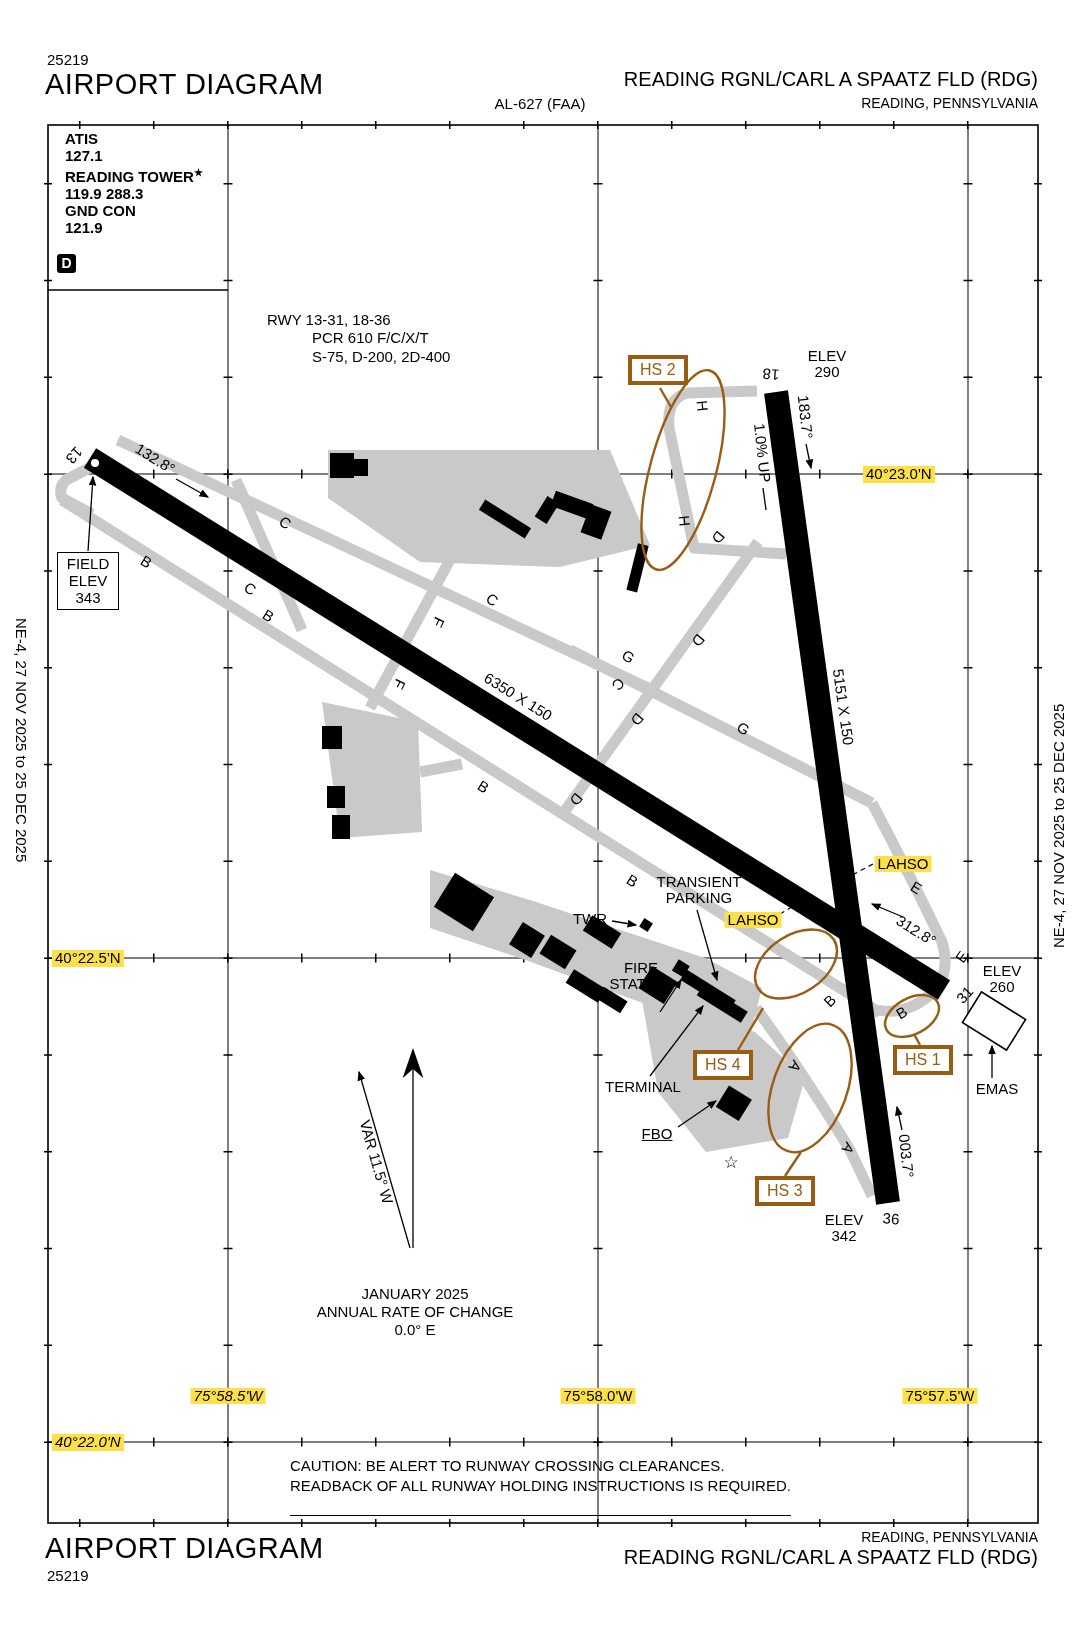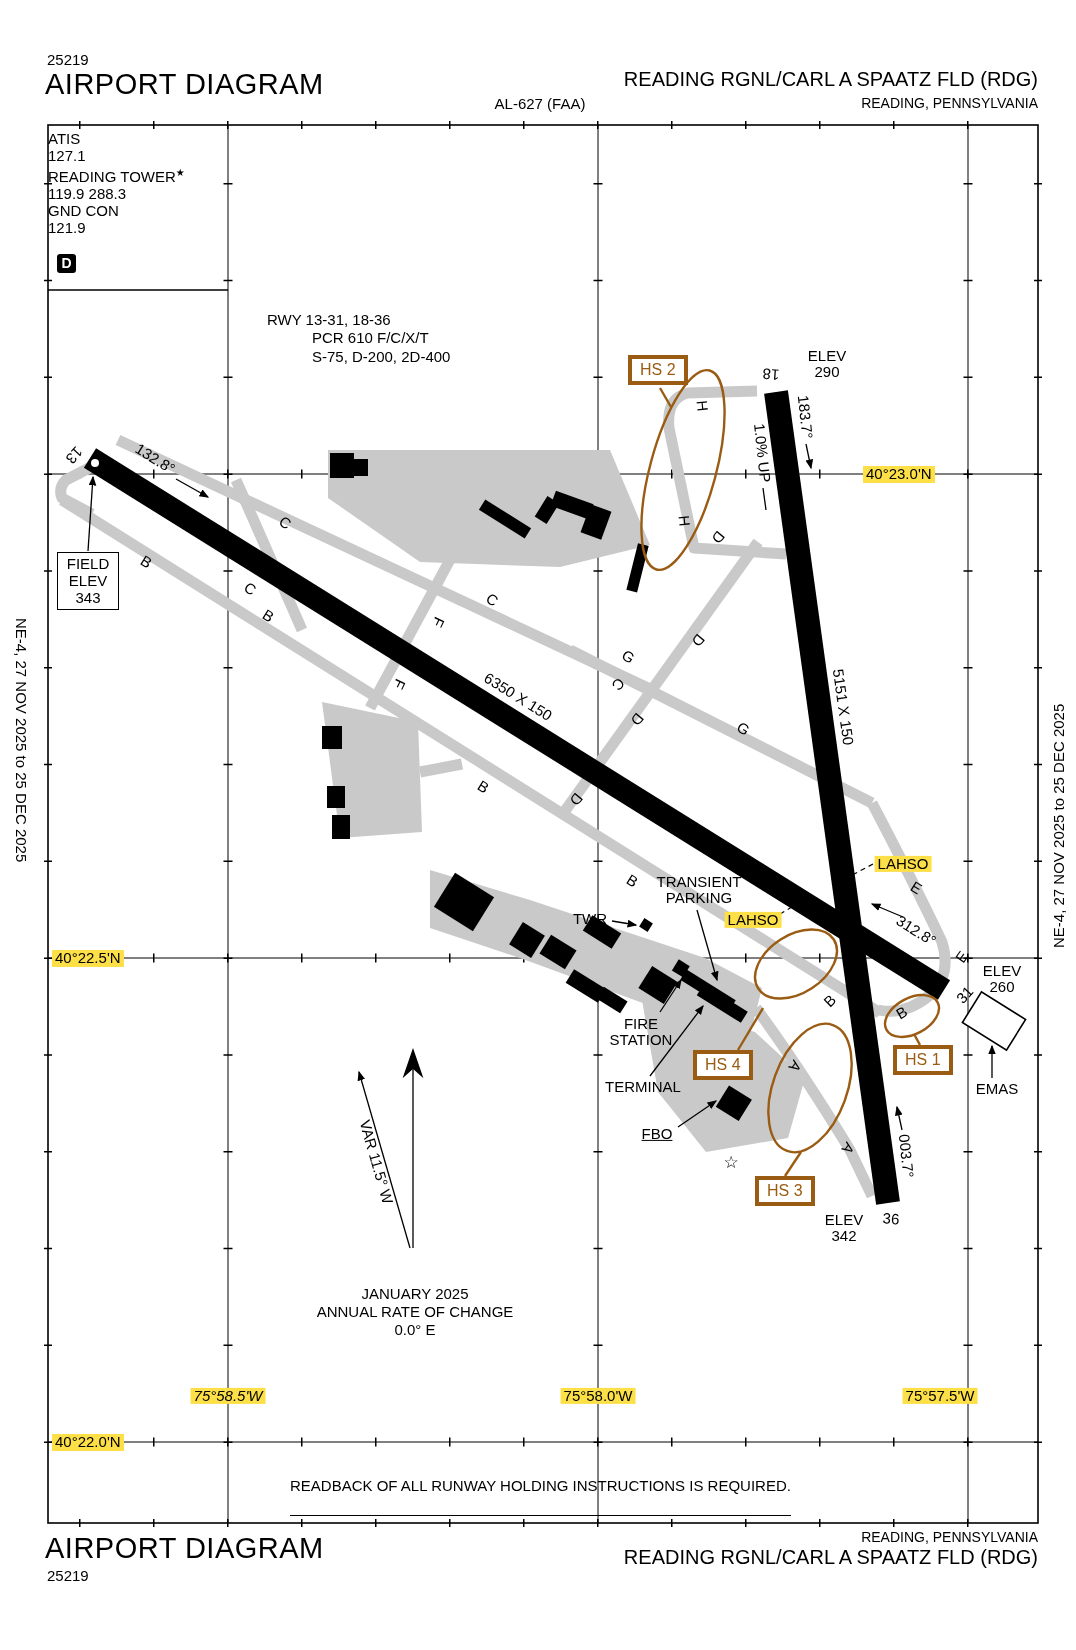--- a/index.html
+++ b/index.html
@@ -12,21 +12,21 @@
   .pl{position:absolute;font-size:15px;line-height:1.12;white-space:nowrap;}
   .wbg{background:#fde047;padding:0 3px;}
   .ctr{text-align:center;}
   .hsbox{position:absolute;border:4px solid var(--brown);color:var(--brown);
          background:#fff;font-size:16px;line-height:1;padding:3px 8px;white-space:nowrap;}
   .fieldbox{position:absolute;border:1.6px solid #000;background:#fff;text-align:center;
             font-size:15px;line-height:1.12;padding:3px 6px;}
   .big{font-size:29px;letter-spacing:0.5px;}
   .apt{font-size:20px;}
   .city{font-size:14px;}
-  .commbox{position:absolute;left:48px;top:130px;font-size:15px;line-height:17px;}
+  .commbox{position:absolute;left:65px;top:130px;font-size:15px;line-height:17px;font-weight:bold;}
   .dbox{position:absolute;left:57px;top:254px;width:19px;height:19px;background:#000;
         color:#fff;border-radius:3px;font-weight:bold;font-size:14px;text-align:center;
         line-height:19px;}
   .star{font-size:10px;vertical-align:super;}
   .marginnote{position:absolute;font-size:15px;white-space:nowrap;transform-origin:0 0;}
   .underl{border-bottom:1.6px solid #000;padding-bottom:20px;}
   .beacon{position:absolute;font-size:17px;transform:translate(-50%,-50%);}
 </style>
 </head>
 <body>
@@ -214,37 +214,37 @@
   <div class="lbl" style="left:518px;top:697px;transform:translate(-50%,-50%) rotate(32deg);">6350 X 150</div>
   <div class="lbl" style="left:843px;top:707px;transform:translate(-50%,-50%) rotate(82deg);">5151 X 150</div>
 
   <div class="lbl wbg" style="left:903px;top:864px;">LAHSO</div>
   <div class="lbl wbg" style="left:753px;top:920px;">LAHSO</div>
   <div class="lbl" style="left:590px;top:919px;">TWR</div>
   <div class="lbl ctr" style="left:699px;top:890px;">
     <div>TRANSIENT</div>
     <div>PARKING</div>
   </div>
-  <div class="lbl ctr" style="left:641px;top:1032px;">
+  <div class="lbl ctr" style="left:641px;top:976px;">
     <div>FIRE</div>
     <div>STATION</div>
   </div>
   <div class="lbl" style="left:643px;top:1087px;">TERMINAL</div>
   <div class="lbl" style="left:657px;top:1134px;text-decoration:underline;">FBO</div>
   <div class="lbl" style="left:997px;top:1089px;">EMAS</div>
   <div class="beacon" style="left:731px;top:1162px;">☆</div>
 
   <div class="lbl" style="left:376px;top:1162px;transform:translate(-50%,-50%) rotate(74deg);">VAR 11.5° W</div>
   <div class="lbl" style="left:415px;top:1294px;">JANUARY 2025</div>
   <div class="lbl" style="left:415px;top:1312px;">ANNUAL RATE OF CHANGE</div>
   <div class="lbl" style="left:415px;top:1330px;">0.0° E</div>
 
   <div class="pl wbg" style="left:863px;top:466px;">40°23.0'N</div>
   <div class="pl wbg" style="left:52px;top:950px;">40°22.5'N</div>
-  <div class="pl wbg" style="left:52px;top:1434px;">40°22.0'N</div>
+  <div class="pl wbg" style="left:52px;top:1434px;font-style:italic;">40°22.0'N</div>
   <div class="lbl wbg" style="left:228px;top:1396px;font-style:italic;">75°58.5'W</div>
   <div class="lbl wbg" style="left:598px;top:1396px;">75°58.0'W</div>
   <div class="lbl wbg" style="left:940px;top:1396px;">75°57.5'W</div>
 
   <div class="lbl" style="left:285px;top:523px;transform:translate(-50%,-50%) rotate(32deg);">C</div>
   <div class="lbl" style="left:250px;top:589px;transform:translate(-50%,-50%) rotate(32deg);">C</div>
   <div class="lbl" style="left:492px;top:600px;transform:translate(-50%,-50%) rotate(32deg);">C</div>
   <div class="lbl" style="left:618px;top:684px;transform:translate(-50%,-50%) rotate(130deg);">C</div>
   <div class="lbl" style="left:146px;top:562px;transform:translate(-50%,-50%) rotate(32deg);">B</div>
   <div class="lbl" style="left:268px;top:616px;transform:translate(-50%,-50%) rotate(32deg);">B</div>
@@ -260,20 +260,21 @@
   <div class="lbl" style="left:576px;top:799px;transform:translate(-50%,-50%) rotate(130deg);">D</div>
   <div class="lbl" style="left:628px;top:657px;transform:translate(-50%,-50%) rotate(32deg);">G</div>
   <div class="lbl" style="left:743px;top:729px;transform:translate(-50%,-50%) rotate(32deg);">G</div>
   <div class="lbl" style="left:916px;top:888px;transform:translate(-50%,-50%) rotate(32deg);">E</div>
   <div class="lbl" style="left:962px;top:957px;transform:translate(-50%,-50%) rotate(-55deg);">E</div>
   <div class="lbl" style="left:702px;top:406px;transform:translate(-50%,-50%) rotate(84deg);">H</div>
   <div class="lbl" style="left:684px;top:521px;transform:translate(-50%,-50%) rotate(84deg);">H</div>
   <div class="lbl" style="left:795px;top:1066px;transform:translate(-50%,-50%) rotate(125deg);">A</div>
   <div class="lbl" style="left:848px;top:1148px;transform:translate(-50%,-50%) rotate(125deg);">A</div>
 
+  <div class="pl" style="left:290px;top:1458px;">CAUTION:  BE ALERT TO RUNWAY CROSSING CLEARANCES.</div>
   <div class="pl underl" style="left:290px;top:1478px;">READBACK OF ALL RUNWAY HOLDING INSTRUCTIONS IS REQUIRED.</div>
 
   <div class="marginnote" style="left:30px;top:618px;transform:rotate(90deg);">NE-4, 27 NOV 2025 to 25 DEC 2025</div>
   <div class="marginnote" style="left:1050px;top:948px;transform:rotate(-90deg);">NE-4, 27 NOV 2025 to 25 DEC 2025</div>
 
   <div class="pl big" style="left:45px;top:1532px;">AIRPORT DIAGRAM</div>
   <div class="pl" style="left:47px;top:1568px;">25219</div>
   <div class="pl city" style="right:38px;top:1530px;">READING, PENNSYLVANIA</div>
   <div class="pl apt" style="right:38px;top:1546px;">READING RGNL/CARL A SPAATZ FLD (RDG)</div>
 

